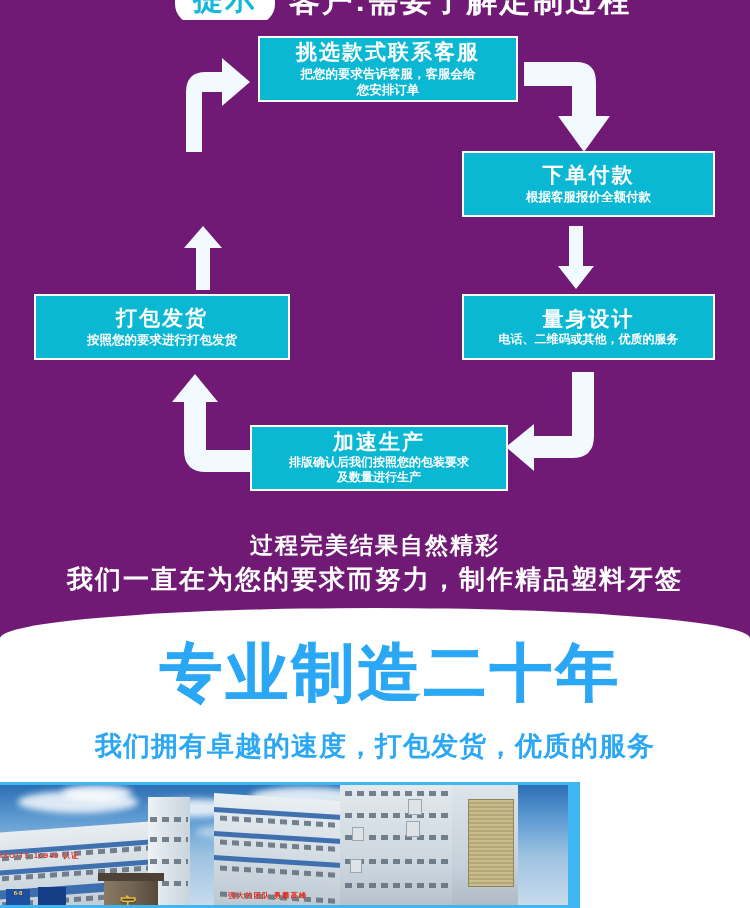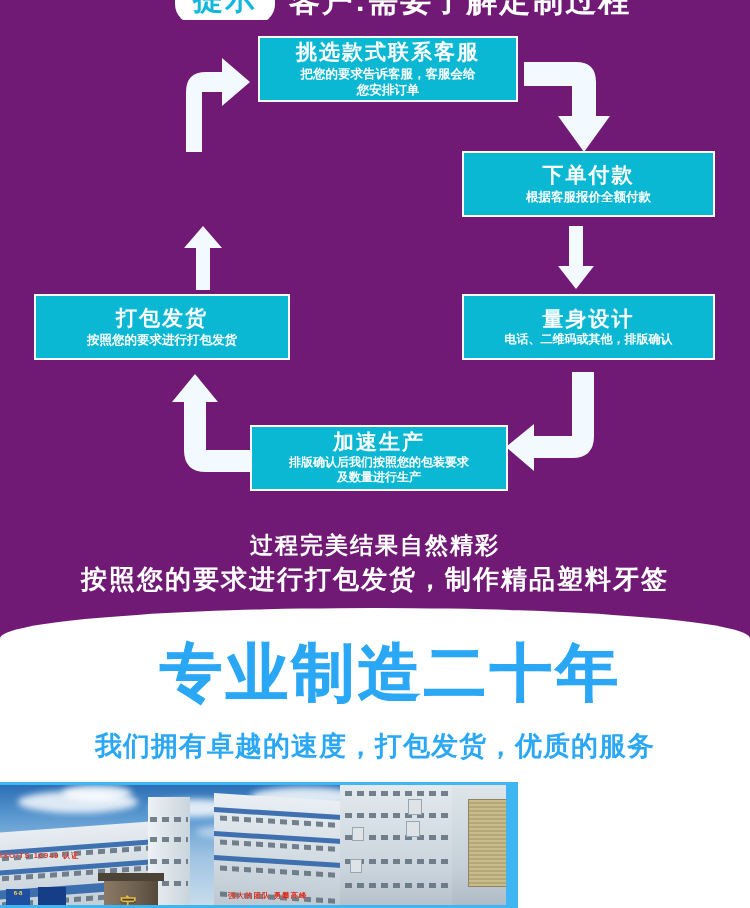--- a/index.html
+++ b/index.html
@@ -154,21 +154,21 @@
     font-weight: bold;
     letter-spacing: 1px;
     line-height: 1;
   }
 
   
   .photo-frame {
     position: absolute;
     left: 0;
     top: 782px;
-    width: 518px;
+    width: 580px;
     height: 126px;
     border: 3px solid #3FB6F2;
     border-left: none;
     box-sizing: border-box;
     overflow: hidden;
     background: #A9C8DE;
   }
   .photo-inner {
     position: absolute;
     inset: 0;
@@ -328,37 +328,37 @@
     <div class="bs">您安排订单</div>
   </div>
 
   <div class="flow-box" id="box-step2">
     <div class="bt">下单付款</div>
     <div class="bs">根据客服报价全额付款</div>
   </div>
 
   <div class="flow-box" id="box-step3">
     <div class="bt">量身设计</div>
-    <div class="bs">电话、二维码或其他，排版确认</div>
+    <div class="bs">电话、二维码或其他，优质的服务</div>
   </div>
 
   <div class="flow-box" id="box-step5">
     <div class="bt">打包发货</div>
     <div class="bs">按照您的要求进行打包发货</div>
   </div>
 
   <div class="flow-box" id="box-step4">
     <div class="bt">加速生产</div>
     <div class="bs">排版确认后我们按照您的包装要求</div>
     <div class="bs">及数量进行生产</div>
   </div>
 
 
   <div class="slogan" id="slogan-line1">过程完美结果自然精彩</div>
-  <div class="slogan" id="slogan-line2">按照您的要求进行打包发货，制作精品塑料牙签</div>
+  <div class="slogan" id="slogan-line2">我们一直在为您的要求而努力，制作精品塑料牙签</div>
 
   <div class="white-section"></div>
   <div id="headline-years">专业制造二十年</div>
   <div id="headline-sub">我们拥有卓越的速度，打包发货，优质的服务</div>
 
   <div class="photo-frame">
     <div class="photo-inner">
       <div class="sky"></div>
 
       <div class="cloud" style="left:18px;  top:6px;  width:120px; height:22px;"></div>

